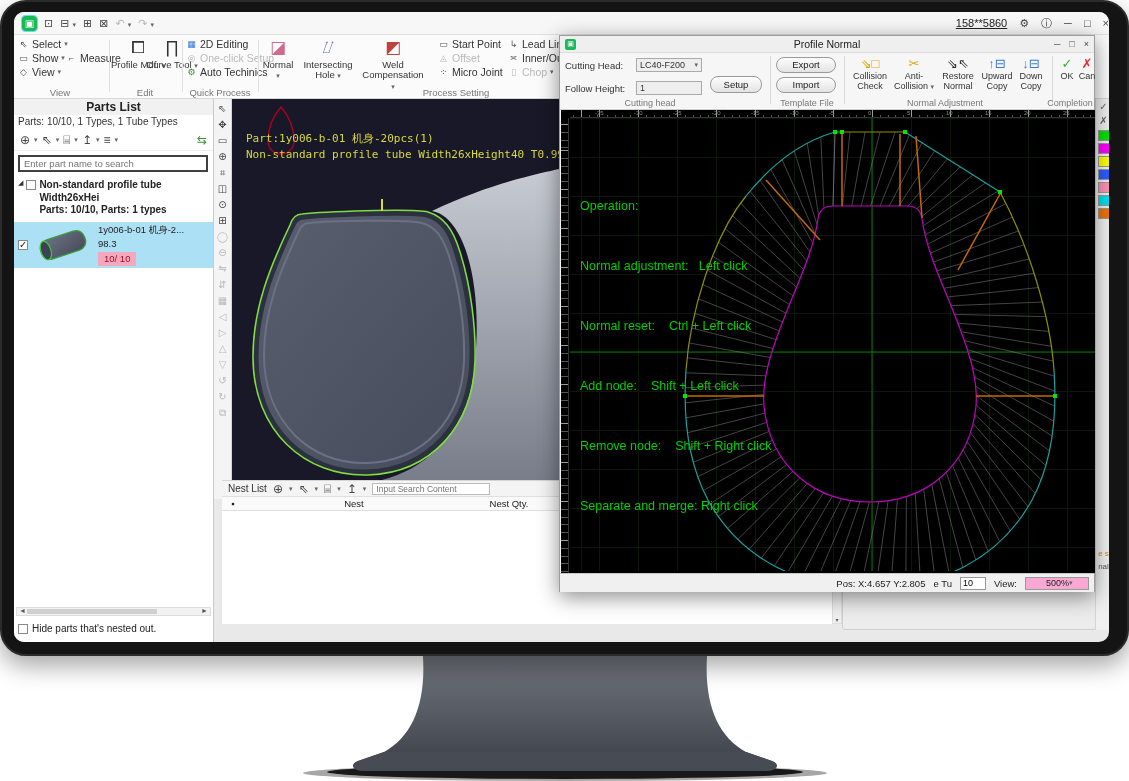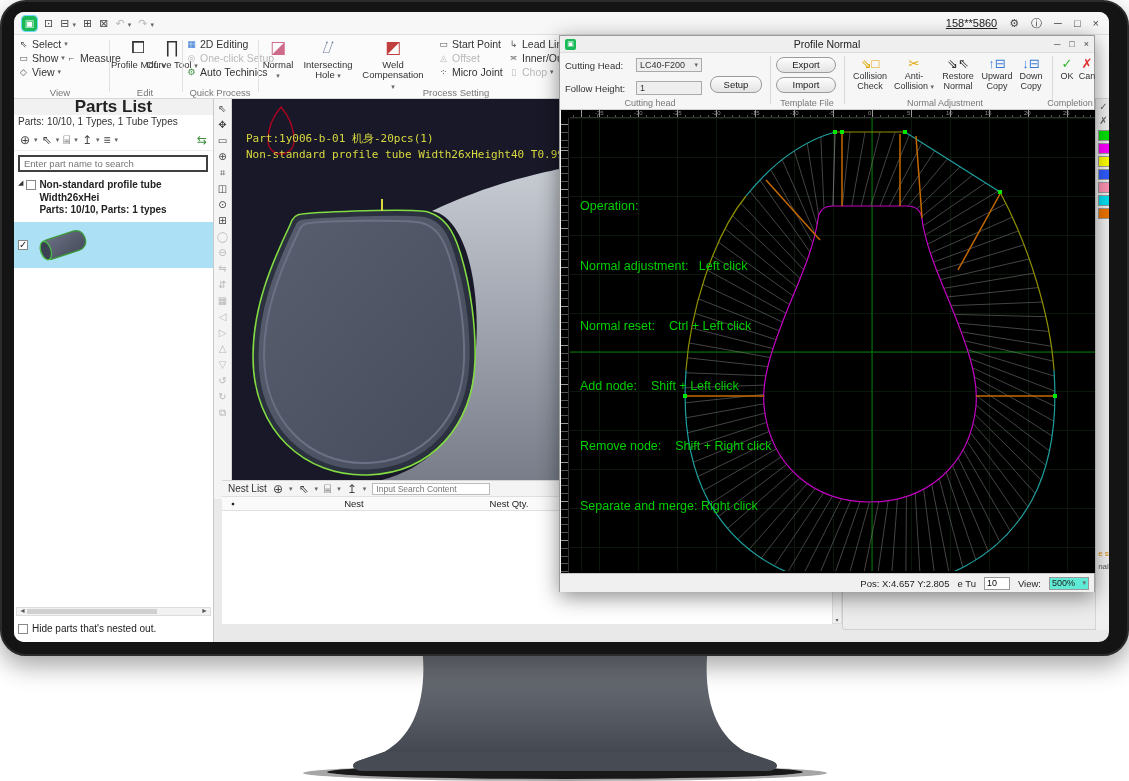--- a/index.html
+++ b/index.html
@@ -11,38 +11,38 @@
   .screen { position:absolute; left:12px; top:10px; width:1095px; height:630px; background:#e9e9e9; border-radius:10px; overflow:hidden; }
   .stand-svg { position:absolute; left:280px; top:644px; z-index:1; }
 
   
   .titlebar { position:absolute; left:0; top:0; width:1095px; height:23px; background:#f7f7f7; border-bottom:1px solid #e0e0e0; display:flex; align-items:center; font-size:11px; color:#333; }
   .qat { display:flex; align-items:center; gap:7px; padding-left:8px; }
   .applogo { width:15px; height:15px; border-radius:3px; background:#19b955; color:#fff; font-size:10px; display:flex; align-items:center; justify-content:center; outline:1px solid #6fd6ff; }
   .qico { font-size:11px; color:#444; line-height:1; }
   .qico.dim { color:#b5b5b5; }
   .ttl { position:absolute; left:0; right:0; text-align:center; pointer-events:none; }
-  .tbr { margin-left:auto; display:flex; align-items:center; gap:12px; padding-right:10px; }
+  .tbr { margin-left:auto; display:flex; align-items:center; gap:12px; }
   .acct { text-decoration:underline; color:#222; }
   .winbtn { font-size:11px; color:#444; }
 
   .ribbon { position:absolute; left:0; top:23px; width:1095px; height:64px; background:#fbfbfb; border-bottom:1px solid #d8d8d8; font-size:10.5px; color:#333; }
   .rgroup { position:absolute; top:0; height:64px; }
   .rgl { position:absolute; bottom:1px; left:0; right:0; text-align:center; font-size:9.5px; color:#777; }
   .rsep { position:absolute; top:5px; width:1px; height:52px; background:#e0e0e0; }
   .rrow { position:absolute; display:flex; align-items:center; gap:3px; white-space:nowrap; }
   .ric { display:inline-block; width:11px; text-align:center; font-size:9px; color:#555; }
   .caret { font-size:7px; color:#666; }
   .dim { color:#b8b8b8 !important; }
   .bigbtn { position:absolute; top:3px; width:56px; text-align:center; font-size:9.5px; color:#333; line-height:1.15; }
   .bigbtn .bico { display:block; font-size:17px; margin-bottom:2px; }
 
   
   .parts { position:absolute; left:0; top:87px; width:200px; height:543px; background:#fff; border-right:1px solid #c9c9c9; font-size:10px; color:#222; }
-  .p-head { height:16px; background:#f1f1f1; text-align:center; font-weight:bold; font-size:17px; line-height:16px; }
+  .p-head { height:16px; background:#f1f1f1; text-align:center; font-weight:bold; font-size:12px; line-height:16px; }
   .p-sum { height:14px; padding-left:4px; line-height:14px; color:#333; }
   .p-tools { height:22px; display:flex; align-items:center; gap:4px; padding:0 6px; border-bottom:1px solid #eee; }
   .pt { font-size:12px; color:#444; }
   .p-search { margin:4px; }
   .p-search input { width:190px; height:17px; border:2px solid #404040; font-size:9.5px; padding:0 4px; color:#444; background:#fff; }
   .p-group { padding:3px 2px 3px 4px; display:flex; gap:3px; }
   .p-group .tx { font-weight:bold; font-size:10px; line-height:1.25; }
   .cb { width:10px; height:10px; border:1px solid #888; background:#fff; display:inline-block; flex:none; margin-top:1px; }
   .p-item { margin-top:2px; height:46px; background:#ace0f5; display:flex; align-items:center; gap:4px; padding:0 4px; }
   .cb.on { background:#fff; position:relative; }
@@ -101,21 +101,21 @@
   .ruler-y { position:absolute; left:0; top:8px; width:8px; height:455px; background:#000;
      background-image:repeating-linear-gradient(180deg,#9a9a9a 0 1px,transparent 1px 39px),repeating-linear-gradient(180deg,#555 0 1px,transparent 1px 7.8px);
      background-position:0 32px,5px 32px; background-size:100% 100%,3px 100%; border-right:1px solid #333; }
   .rnum { position:absolute; top:0px; font-size:6px; color:#8a8a8a; }
   .scene-wrap { position:absolute; left:9px; top:8px; width:525px; height:453px;
      background-image:repeating-linear-gradient(90deg,#0a170a 0 1px,transparent 1px 39px),repeating-linear-gradient(180deg,#0a170a 0 1px,transparent 1px 39px);
      background-position:29px 0,0 0; }
   .ops { position:absolute; left:10px; top:38px; font-size:12.5px; line-height:1.6; white-space:pre; }
   .d-status { position:absolute; left:0; top:537px; width:534px; height:19px; background:#f0f0f0; border-top:1px solid #c8c8c8; display:flex; align-items:center; justify-content:flex-end; gap:8px; font-size:9.5px; color:#222; padding-right:5px; }
   .d-status input { width:26px; height:13px; border:1px solid #999; font-size:9px; padding:0 2px; }
-  .d-status .sel { width:40px; height:13px; border:1px solid #999; background:#5eead4; font-size:9px; display:flex; align-items:center; justify-content:space-between; padding:0 2px; }
+  .d-status .sel { width:64px; height:13px; border:1px solid #999; background:#f9a8d4; font-size:9px; display:flex; align-items:center; justify-content:space-between; padding:0 20px; }
 </style>
 </head>
 <body>
 
 <div class="stage">
 
   <svg class="stand-svg" width="570" height="137" viewBox="0 0 570 137">
     <defs>
       <linearGradient id="neckg" x1="0" y1="0" x2="0" y2="1">
         <stop offset="0" stop-color="#74787f"></stop>
@@ -262,20 +262,25 @@
                 <linearGradient id="tubg" x1="0" y1="0" x2="1" y2="1">
                   <stop offset="0" stop-color="#6c7284"></stop>
                   <stop offset="1" stop-color="#474c5c"></stop>
                 </linearGradient>
               </defs>
             <g transform="rotate(-18 31 20)">
               <rect x="8" y="10" width="46" height="20" rx="9" fill="url(#tubg)" stroke="#3c9a3c" stroke-width="1.4"></rect>
               <ellipse cx="13" cy="20" rx="5" ry="9.6" fill="#3d4252" stroke="#49c049" stroke-width="1.2"></ellipse>
             </g>
           </svg>
+          <span class="meta">
+            <span>1y006-b-01 机身-2...</span><br>
+            <span>98.3</span><br>
+            <span class="qtybadge">10/ 10</span>
+          </span>
         </div>
         <div class="p-hscroll">
             <span class="ar" style="left:2px">◄</span>
             <div class="thumb"></div>
             <span class="ar" style="right:2px">►</span>
           </div>
         <div class="p-hide">
             <span class="cb"></span>
             <span>Hide parts that's nested out.</span>
           </div>

